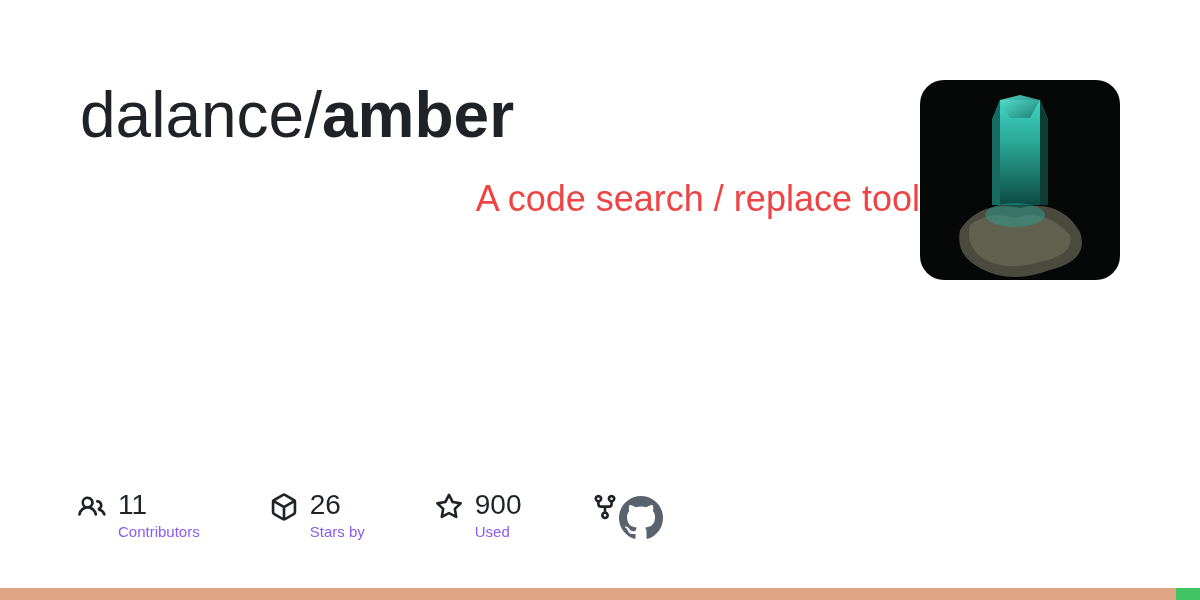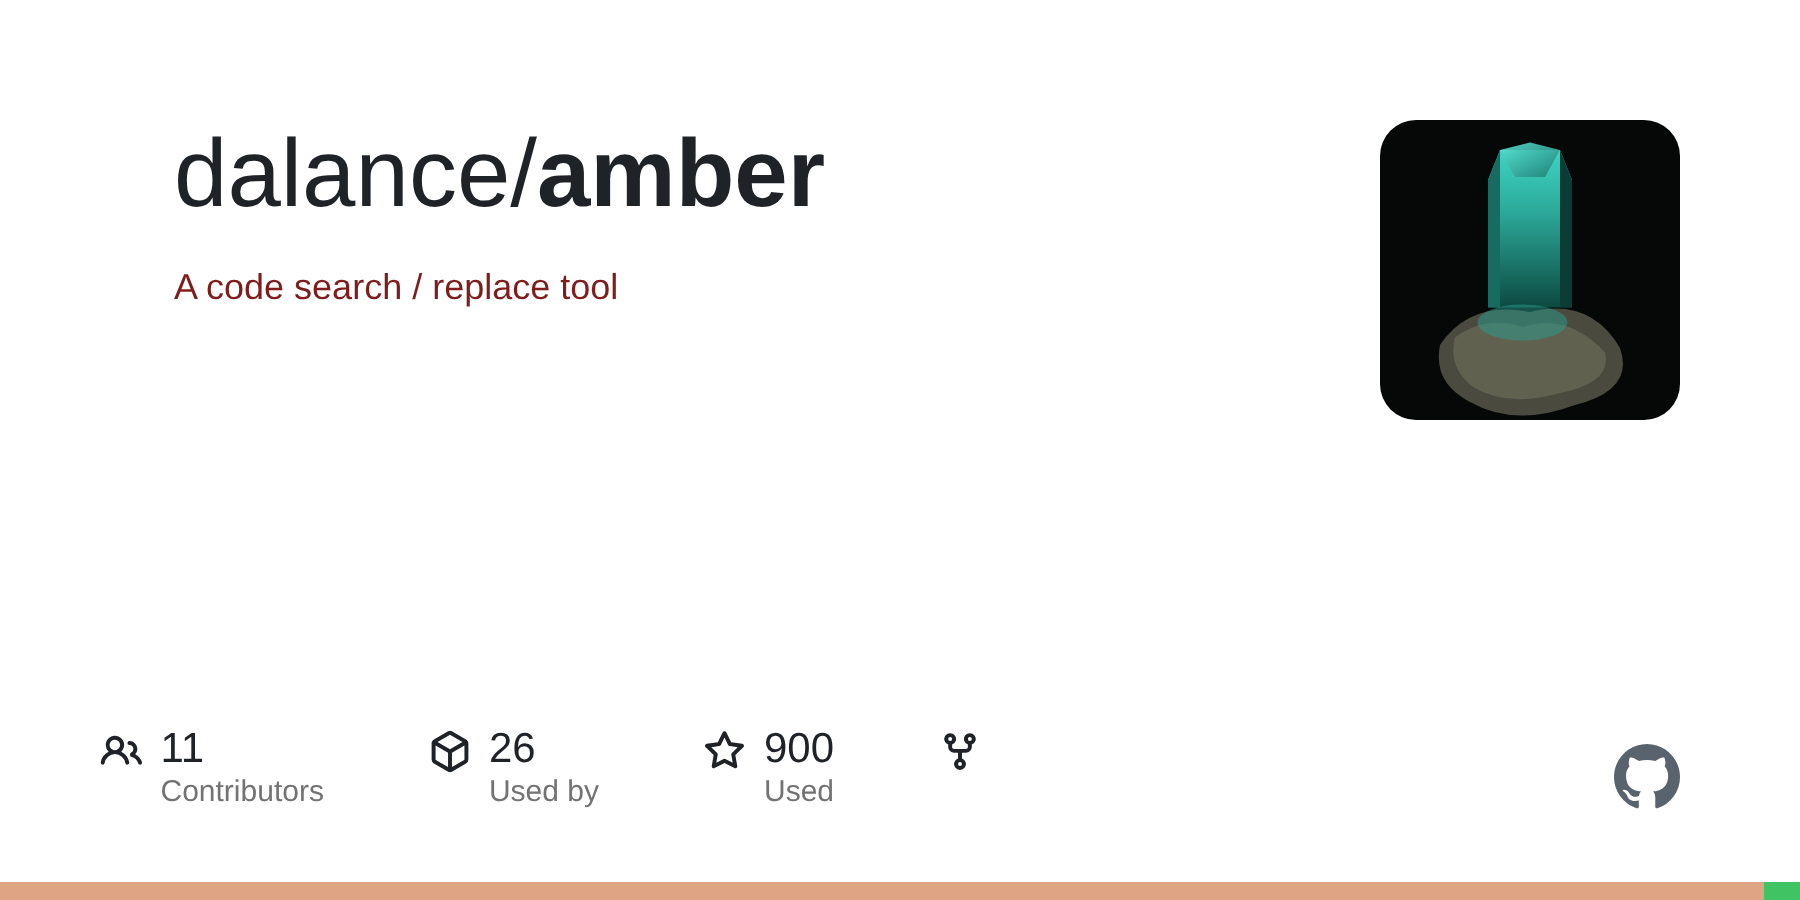--- a/index.html
+++ b/index.html
@@ -9,63 +9,62 @@
       width: 1200px;
       height: 600px;
       position: relative;
       overflow: hidden;
     }
     .container {
       padding: 80px 80px 0 80px;
       display: flex;
       justify-content: space-between;
       align-items: flex-start;
-      margin-left: 36px;
     }
     .left-col {
       flex: 1;
     }
     .repo-title {
       font-size: 64px;
       line-height: 1.1;
       color: #1f2328;
       font-weight: 400;
       margin-bottom: 28px;
     }
     .repo-title .owner { font-weight: 400; }
     .repo-title .slash { font-weight: 400; }
     .repo-title .name { font-weight: 700; }
     .description {
-      font-size: 24px;
-      color: #7f1d1d;
+      font-size: 36px;
+      color: #ef4444;
       font-weight: 400;
+      text-align: right;
     }
     .avatar {
       width: 200px;
       height: 200px;
       border-radius: 24px;
       background: #050806;
       position: relative;
       overflow: hidden;
       flex-shrink: 0;
     }
     .crystal {
       position: absolute;
       left: 50%;
       top: 10px;
       transform: translateX(-50%);
     }
     .stats-row {
       position: absolute;
-      left: 67px;
+      left: 78px;
       right: 80px;
       bottom: 60px;
       display: flex;
       align-items: flex-start;
-      justify-content: space-between;
     }
     .stats {
       display: flex;
       gap: 70px;
     }
     .stat {
       display: flex;
       align-items: flex-start;
       gap: 12px;
     }
@@ -80,22 +79,22 @@
       flex-direction: column;
       gap: 4px;
     }
     .stat-number {
       font-size: 28px;
       color: #1f2328;
       font-weight: 400;
       line-height: 1;
     }
     .stat-label {
-      font-size: 20px;
-      color: #737373;
+      font-size: 15px;
+      color: #8b5cf6;
       font-weight: 400;
     }
     .github-mark {
       width: 44px;
       height: 44px;
       color: #59636e;
       align-self: flex-end;
     }
     .lang-bar {
       position: absolute;
@@ -152,21 +151,21 @@
         <span class="stat-number">11</span>
         <span class="stat-label">Contributors</span>
       </div>
     </div>
     <div class="stat">
       <svg class="stat-icon" viewBox="0 0 16 16" fill="currentColor">
         <path d="m8.878.392 5.25 3.045c.54.314.872.89.872 1.514v6.098a1.75 1.75 0 0 1-.872 1.514l-5.25 3.045a1.75 1.75 0 0 1-1.756 0l-5.25-3.045A1.75 1.75 0 0 1 1 11.049V4.951c0-.624.332-1.201.872-1.514L7.122.392a1.75 1.75 0 0 1 1.756 0ZM7.875 1.69l-4.63 2.685L8 7.133l4.755-2.758-4.63-2.685a.248.248 0 0 0-.25 0ZM2.5 5.677v5.372c0 .09.047.171.125.216l4.625 2.683V8.432Zm6.25 8.271 4.625-2.683a.25.25 0 0 0 .125-.216V5.677L8.75 8.432Z"></path>
       </svg>
       <div class="stat-text">
         <span class="stat-number">26</span>
-        <span class="stat-label">Used by</span>
+        <span class="stat-label">Stars by</span>
       </div>
     </div>
     <div class="stat">
       <svg class="stat-icon" viewBox="0 0 16 16" fill="currentColor">
         <path d="M8 .25a.75.75 0 0 1 .673.418l1.882 3.815 4.21.612a.75.75 0 0 1 .416 1.279l-3.046 2.97.719 4.192a.751.751 0 0 1-1.088.791L8 12.347l-3.766 1.98a.75.75 0 0 1-1.088-.79l.72-4.194L.818 6.374a.75.75 0 0 1 .416-1.28l4.21-.611L7.327.668A.75.75 0 0 1 8 .25Zm0 2.445L6.615 5.5a.75.75 0 0 1-.564.41l-3.097.45 2.24 2.184a.75.75 0 0 1 .216.664l-.528 3.084 2.769-1.456a.75.75 0 0 1 .698 0l2.77 1.456-.53-3.084a.75.75 0 0 1 .216-.664l2.24-2.183-3.096-.45a.75.75 0 0 1-.564-.41L8 2.694Z"></path>
       </svg>
       <div class="stat-text">
         <span class="stat-number">900</span>
         <span class="stat-label">Used</span>
       </div>

